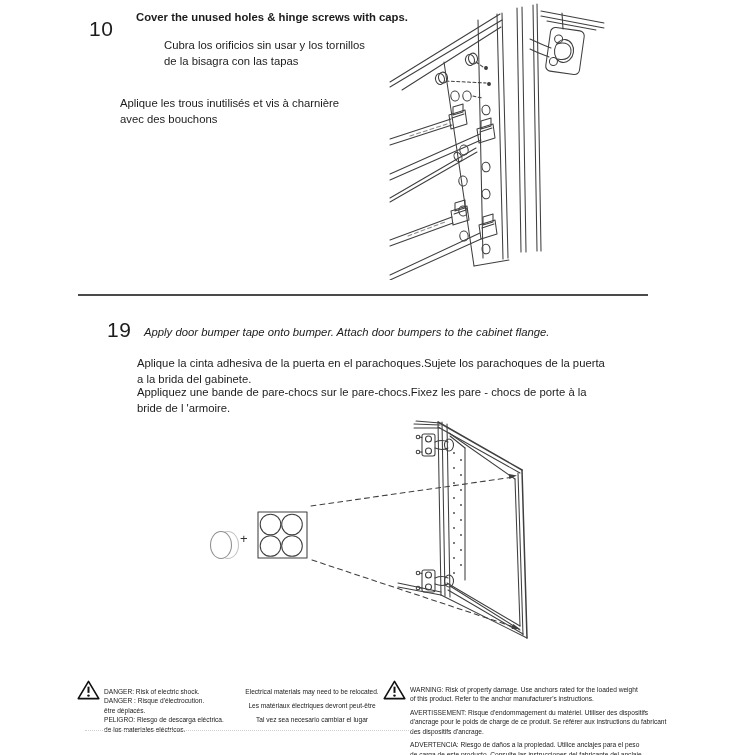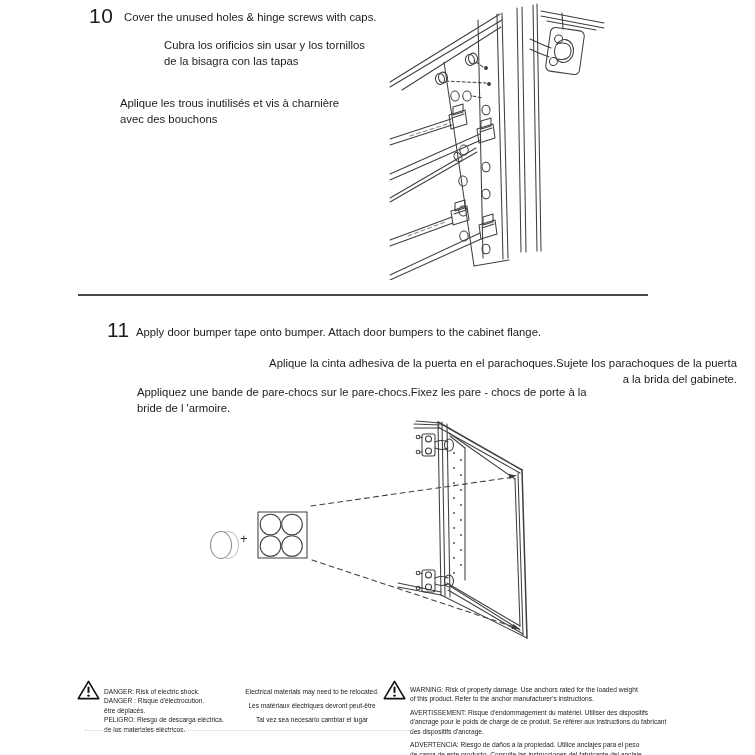--- a/index.html
+++ b/index.html
@@ -14,22 +14,22 @@
   .fnote-mid{font-size:6.6px;line-height:13.8px;color:#222;text-align:center;}
   .warn-para{margin:0 0 4.5px 0;white-space:pre-line;font-size:6.6px;line-height:9.3px;color:#222;}
   .plus{font-size:13px;color:#333;}
   .foldline{border-top:1px dotted #cfcfcf;height:0;}
   svg{display:block;}
   .lineart{stroke:#3f3f3f;fill:none;stroke-width:1.05;stroke-linecap:round;stroke-linejoin:round;}
 </style>
 </head>
 <body>
 
-<div class="abs" style="left:89px;top:4px;"><span class="step-num">10</span></div>
-<div class="abs ins" style="left:124px;top:9px;width:330px;">Cover the unused holes &amp; hinge screws with caps.</div>
+<div class="abs" style="left:89px;top:17px;"><span class="step-num">10</span></div>
+<div class="abs ins" style="left:136px;top:9px;width:330px;font-weight:bold;">Cover the unused holes &amp; hinge screws with caps.</div>
 <div class="abs ins" style="left:120px;top:37px;width:330px;margin-left:44px;">Cubra los orificios sin usar y los tornillos
 de la bisagra con las tapas</div>
 <div class="abs ins" style="left:120px;top:95px;width:330px;">Aplique les trous inutilisés et vis à charnière
 avec des bouchons</div>
 
 <svg class="abs" style="left:385px;top:0;" width="225" height="280" viewBox="0 0 225 280">
   <g class="lineart">
     <g>
       <path d="M5,82 L115,14"></path>
         <path d="M5,87 L117,20"></path>
@@ -119,23 +119,23 @@
         <path d="M5,246 L68,223"></path>
       <path d="M23,236 L60,222" stroke-dasharray="4,3" stroke="#8a8a8a"></path>
       <path d="M5,275 L95,233"></path>
         <path d="M5,280 L96,239"></path>
     </g>
   </g>
 </svg>
 
 <div class="abs divider" style="left:78px;top:294px;width:570px;"></div>
 
-<div class="abs" style="left:107px;top:318px;"><span class="step-num">11</span></div>
-<div class="abs ins" style="left:136px;top:324px;width:600px;">Apply door bumper tape onto bumper. Attach door bumpers to the cabinet flange.</div>
-<div class="abs ins" style="left:137px;top:355px;width:600px;text-align:right;">Aplique la cinta adhesiva de la puerta en el parachoques.Sujete los parachoques de la puerta
+<div class="abs" style="left:107px;top:318px;"><span class="step-num">19</span></div>
+<div class="abs ins" style="left:144px;top:324px;width:600px;font-style:italic;">Apply door bumper tape onto bumper. Attach door bumpers to the cabinet flange.</div>
+<div class="abs ins" style="left:137px;top:355px;width:600px;">Aplique la cinta adhesiva de la puerta en el parachoques.Sujete los parachoques de la puerta
 a la brida del gabinete.</div>
 <div class="abs ins" style="left:137px;top:384px;width:600px;">Appliquez une bande de pare-chocs sur le pare-chocs.Fixez les pare - chocs de porte à la
 bride de l 'armoire.</div>
 
 <svg class="abs" style="left:198px;top:420px;" width="345" height="250" viewBox="0 0 345 250">
   <g class="lineart">
     <g>
       <ellipse cx="30" cy="125" rx="10.5" ry="13.5" stroke="#c4c4c4"></ellipse>
       <ellipse cx="23" cy="125" rx="10.5" ry="13.5" stroke="#8f8f8f" fill="#fff"></ellipse>
     </g>

